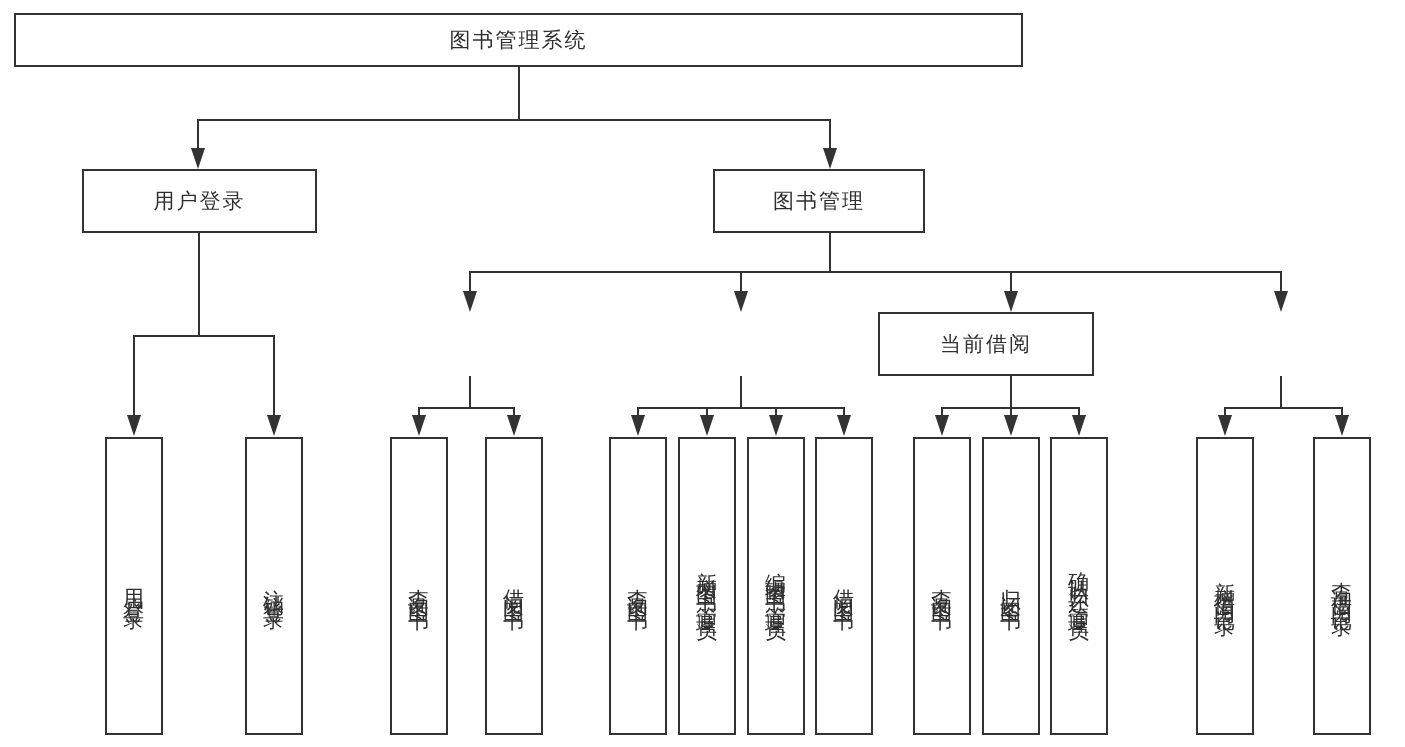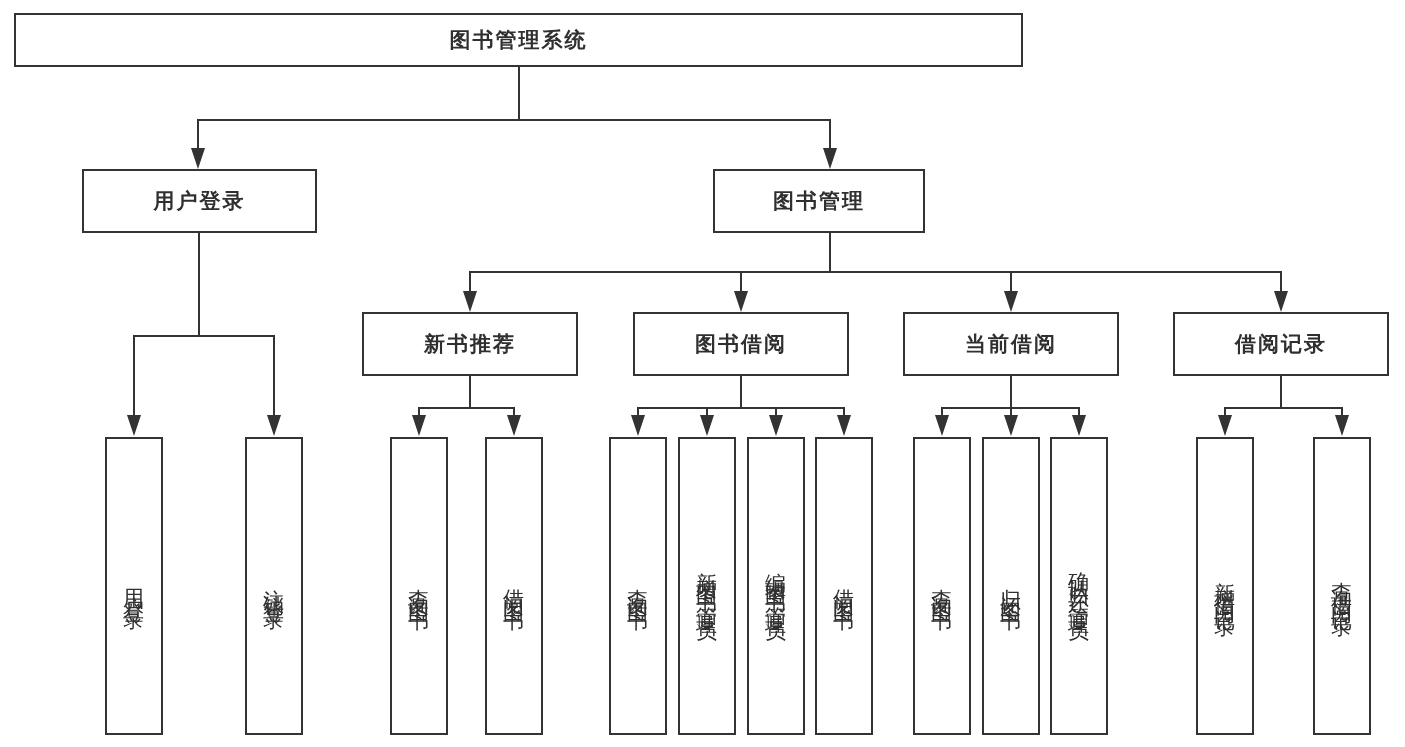--- a/index.html
+++ b/index.html
@@ -22,21 +22,20 @@
     box-sizing:border-box;
     border:2px solid var(--line);
     background:#fff;
     display:flex;align-items:center;justify-content:center;
     color:var(--text);
   }
   .node.h span{
     font-size:21px;
     letter-spacing:2px;
     white-space:nowrap;
-    font-weight:bold;
   }
   .node.v span{
     writing-mode:vertical-rl;
     text-orientation:mixed;
     font-size:21px;
     letter-spacing:7px;
     line-height:1;
   }
   
   .line{position:absolute;background:var(--line);}
@@ -89,31 +88,22 @@
   <div class="arrow" style="left:127px;top:336px;height:100px"></div>
   <div class="arrow" style="left:267px;top:336px;height:100px"></div>
 
   <div class="line" style="left:829px;top:233px;width:2px;height:39px"></div>
   <div class="line" style="left:469px;top:271px;width:813px;height:2px"></div>
   <div class="arrow" style="left:463px;top:272px;height:40px"></div>
   <div class="arrow" style="left:734px;top:272px;height:40px"></div>
   <div class="arrow" style="left:1004px;top:272px;height:40px"></div>
   <div class="arrow" style="left:1274px;top:272px;height:40px"></div>
 
-  <div class="node h" style="left:362px;top:312px;width:216px;height:64px">
-    <span>新书推荐</span>
-  </div>
-  <div class="node h" style="left:633px;top:312px;width:216px;height:64px">
-    <span>图书借阅</span>
-  </div>
-  <div class="node h" style="left:903px;top:312px;width:216px;height:64px">
+  <div class="node h" style="left:878px;top:312px;width:216px;height:64px">
     <span>当前借阅</span>
-  </div>
-  <div class="node h" style="left:1173px;top:312px;width:216px;height:64px">
-    <span>借阅记录</span>
   </div>
 
   <div class="line" style="left:469px;top:376px;width:2px;height:32px"></div>
   <div class="line" style="left:418px;top:407px;width:97px;height:2px"></div>
   <div class="arrow" style="left:412px;top:408px;height:28px"></div>
   <div class="arrow" style="left:507px;top:408px;height:28px"></div>
 
   <div class="line" style="left:740px;top:376px;width:2px;height:32px"></div>
   <div class="line" style="left:637px;top:407px;width:208px;height:2px"></div>
   <div class="arrow" style="left:631px;top:408px;height:28px"></div>

